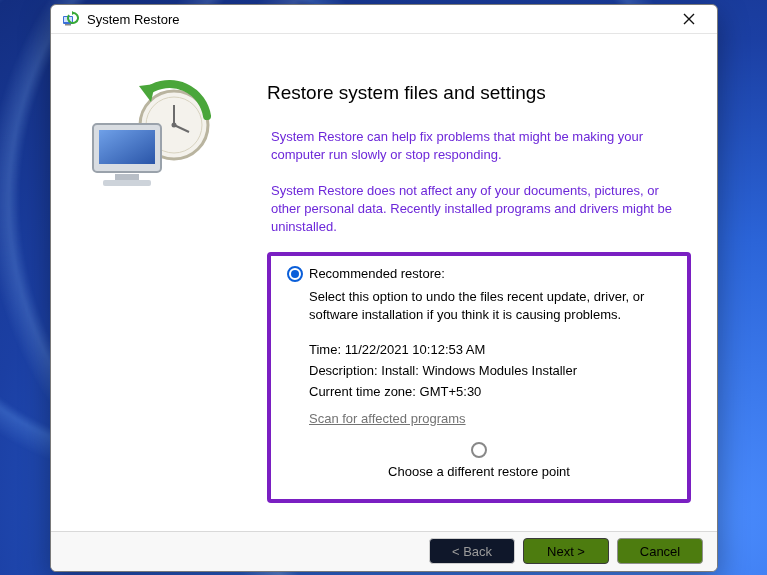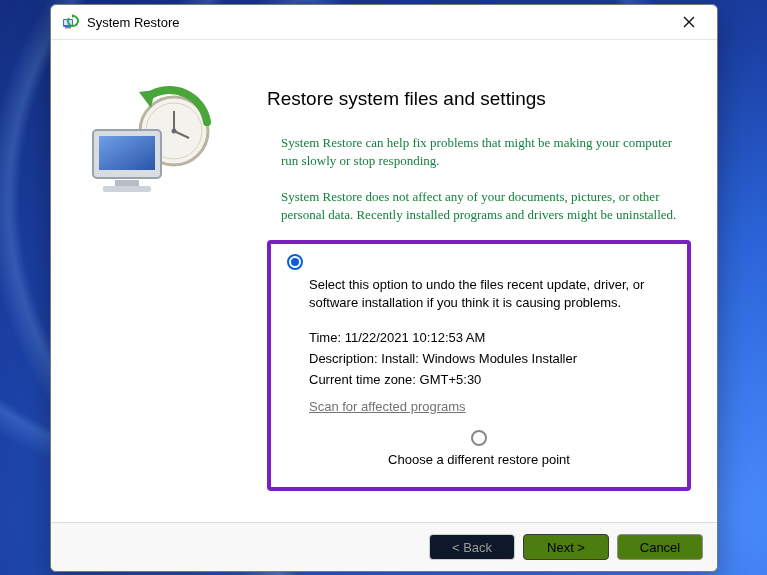--- a/index.html
+++ b/index.html
@@ -87,24 +87,23 @@
     display: flex;
     flex-direction: column;
   }
   h1.page-title {
     font-size: 19px;
     font-weight: 400;
     margin: 10px 0 24px 0;
     color: #000;
   }
   p.para {
-    margin: 0 0 18px 14px;
+    margin: 0 0 18px 4px;
     line-height: 1.38;
-    color: #15803d;
-    font-family: Liberation Serif, serif;
+    color: #6d28d9;
   }
 
   .highlight-box {
     border: 4px solid #7a1fc2;
     border-radius: 4px;
     padding: 10px 16px 14px 16px;
     margin-top: -2px;
   }
 
   .radio-row {
@@ -240,20 +239,21 @@
     <div class="right-col">
       <h1 class="page-title">Restore system files and settings</h1>
 
       <p class="para">System Restore can help fix problems that might be making your computer run slowly or stop responding.</p>
       <p class="para">System Restore does not affect any of your documents, pictures, or other personal data. Recently installed programs and drivers might be uninstalled.</p>
 
       <div class="highlight-box">
 
         <div class="radio-row">
           <span class="radio checked"></span>
+          <span class="radio-label">Recommended restore:</span>
         </div>
 
         <div class="option-detail">Select this option to undo the files recent update, driver, or software installation if you think it is causing problems.</div>
 
         <div class="kv">
           <span>Time:</span>
           <span>11/22/2021 10:12:53 AM</span>
         </div>
         <div class="kv">
           <span>Description:</span>

